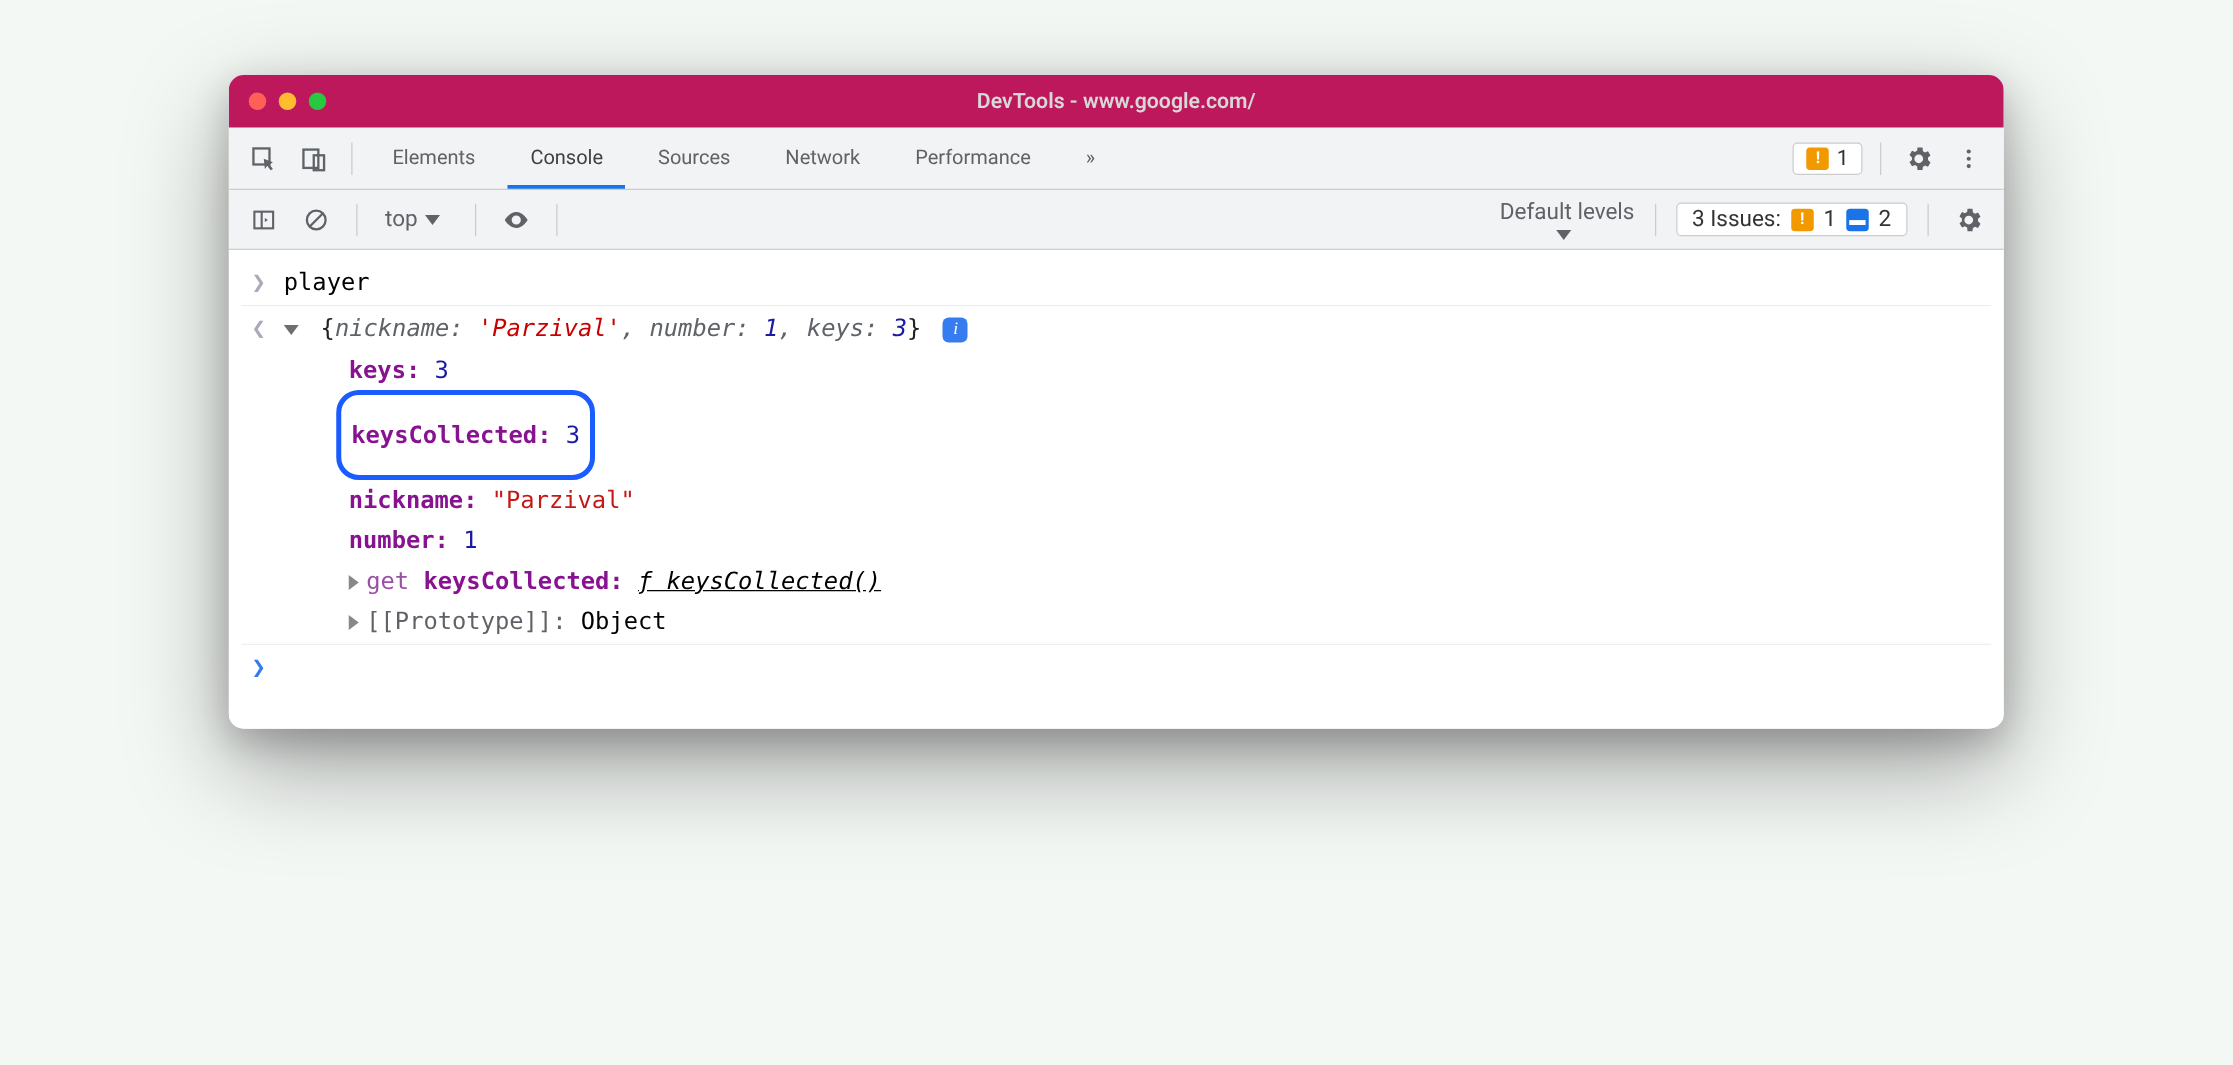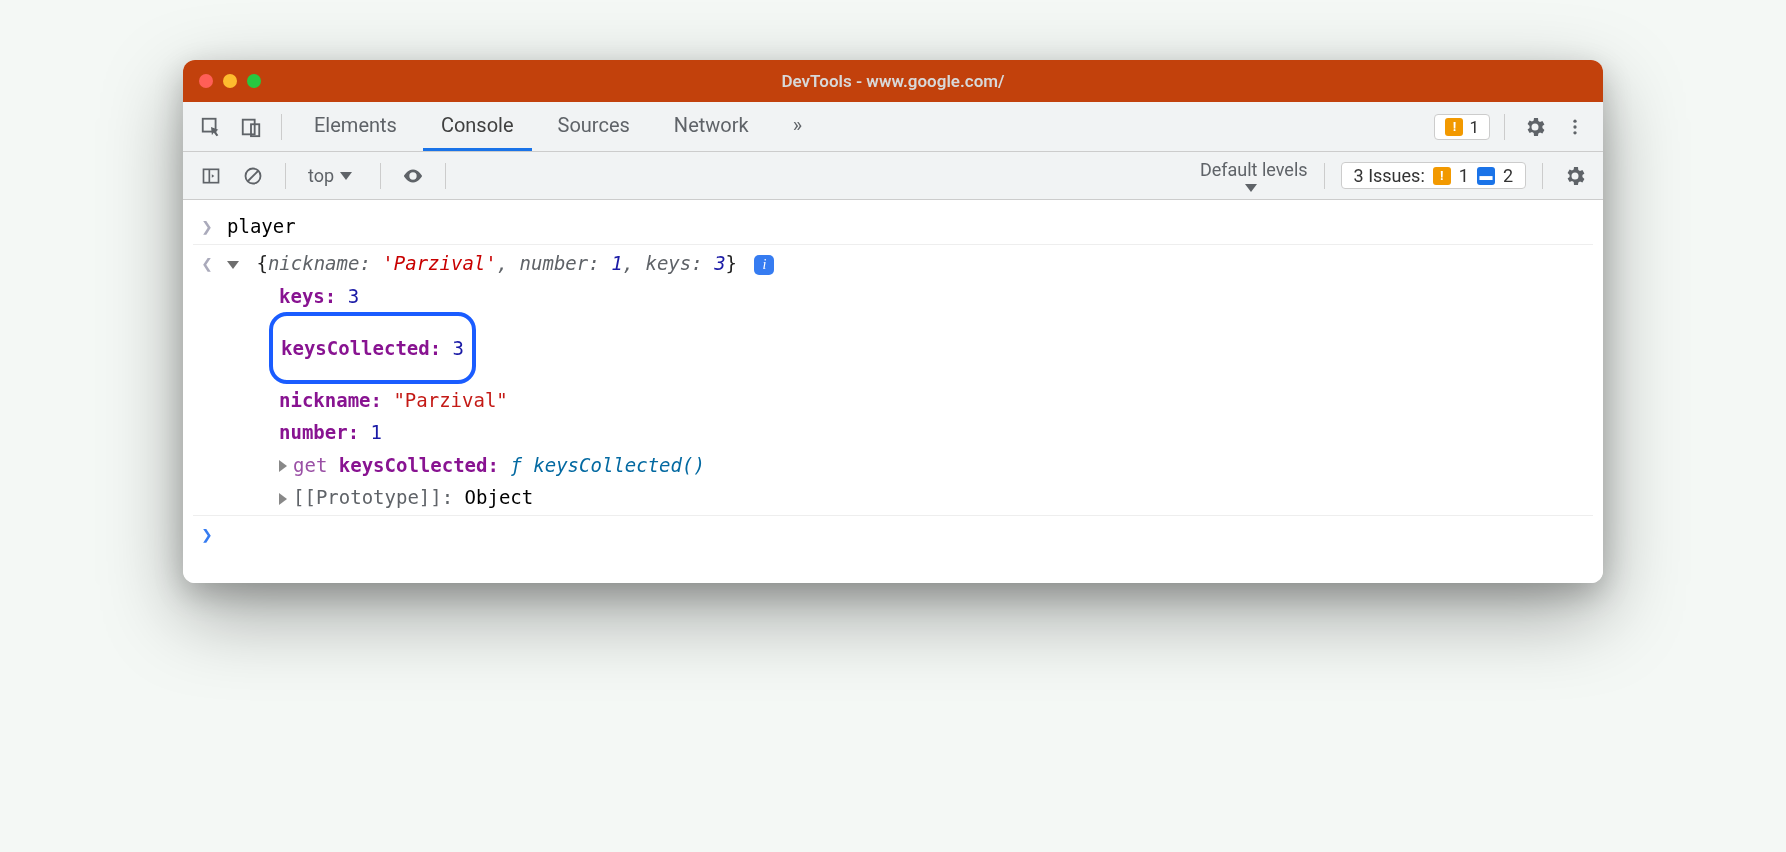--- a/index.html
+++ b/index.html
@@ -13,21 +13,21 @@
     min-height: 852px;
   }
   .window {
     width: 1420px;
     background: #fff;
     border-radius: 12px;
     box-shadow: 0 30px 80px rgba(0,0,0,0.35), 0 10px 30px rgba(0,0,0,0.2);
     overflow: hidden;
   }
   .titlebar {
-    background: #c2410c;
+    background: #be185d;
     height: 42px;
     display: flex;
     align-items: center;
     padding: 16px 16px;
     position: relative;
   }
   .traffic-lights { display: flex; gap: 10px; }
   .tl { width: 14px; height: 14px; border-radius: 50%; }
   .tl.red { background: #ff5f57; }
   .tl.yellow { background: #febc2e; }
@@ -55,21 +55,21 @@
     display: flex; align-items: center; justify-content: center;
     color: #5f6368;
     cursor: pointer;
   }
   .vsep { width: 1px; height: 26px; background: #ccc; margin: 0 6px; }
   .tab {
     padding: 0 18px;
     height: 100%;
     display: flex;
     align-items: center;
-    font-size: 20px;
+    font-size: 16px;
     color: #5f6368;
     cursor: pointer;
     border-bottom: 3px solid transparent;
   }
   .tab.active { color: #404040; font-weight: 400; border-bottom-color: #1a73e8; }
   .spacer { flex: 1; }
   .warn-badge {
     display: flex; align-items: center; gap: 6px;
     background: #fff; border: 1px solid #ccc; border-radius: 4px;
     padding: 2px 10px; font-size: 17px; color: #333;
@@ -142,21 +142,21 @@
     align-items: center; justify-content: center;
     font-family: Georgia, serif; font-style: italic; font-size: 14px;
     margin-left: 6px; vertical-align: middle;
   }
   .props { padding-left: 52px; }
   .prop { white-space: pre; }
   .pk { color: #881391; font-weight: 600; }
   .getter { color: #9a50a5; }
   .pv-num { color: #1a1aa6; }
   .pv-str { color: #c41a16; }
-  .pv-fn { color: #0369a1; font-style: italic; }
+  .pv-fn { color: #000000; font-style: italic; text-decoration: underline; }
   .proto { color: #5f6368; }
   .highlight {
     display: inline-block;
     border: 4px solid #1a5cff;
     border-radius: 18px;
     padding: 16px 8px;
     margin-left: -10px;
   }
   svg { display: block; }
 </style>
@@ -186,20 +186,21 @@
         <rect x="3" y="4" width="13" height="16"></rect>
         <rect x="12" y="9" width="9" height="13"></rect>
       </svg>
     </div>
     <div class="vsep"></div>
 
     <div class="tab">Elements</div>
     <div class="tab active">Console</div>
     <div class="tab">Sources</div>
     <div class="tab">Network</div>
+    <div class="tab">Performance</div>
     <div class="tab">»</div>
 
     <div class="spacer"></div>
 
     <div class="warn-badge">
       <span class="warn-icon">!</span>
       <span>1</span>
     </div>
     <div class="vsep"></div>
     <div class="icon-btn">

